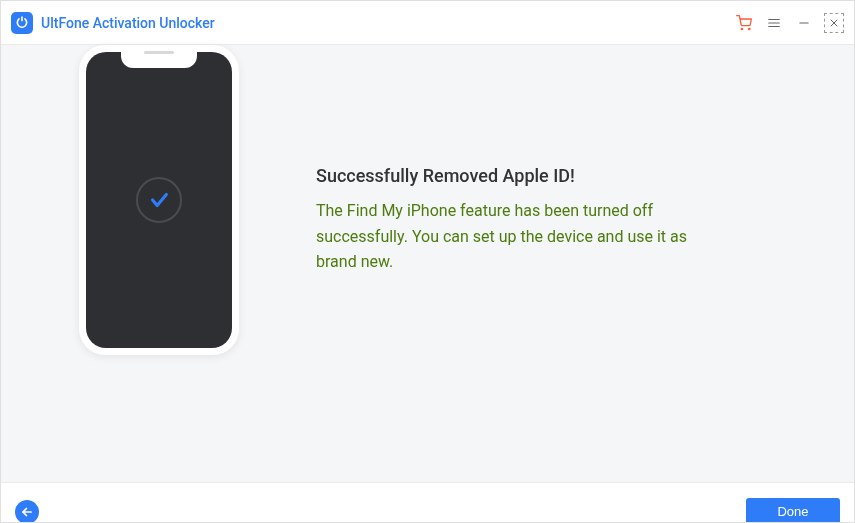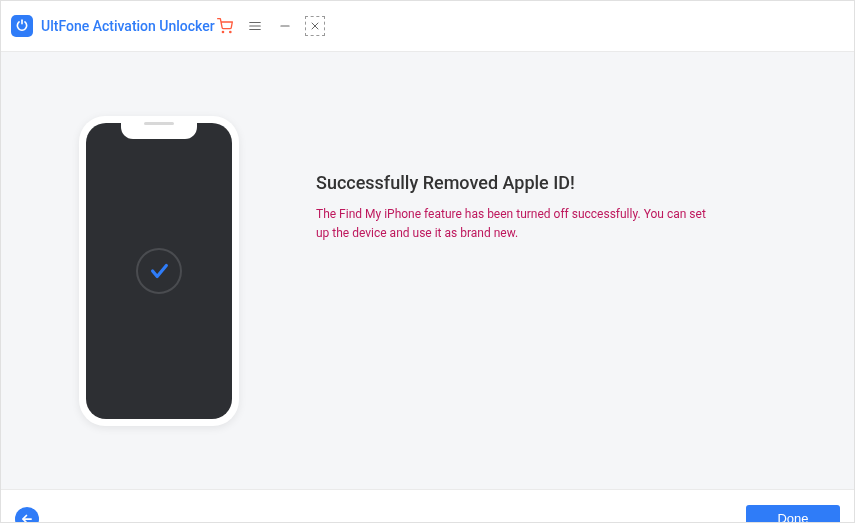--- a/index.html
+++ b/index.html
@@ -9,26 +9,27 @@
     }
     body {
       font-family: -apple-system, BlinkMacSystemFont, "Segoe UI", Roboto, Arial, sans-serif;
       width: 855px;
       height: 523px;
       overflow: hidden;
       background: #fff;
       border: 1px solid #e0e0e0;
     }
     .titlebar {
-      height: 51px;
+      height: 44px;
       background: #ffffff;
       border-bottom: 1px solid #eaeaea;
       display: flex;
       align-items: center;
       padding: 0 10px;
+      justify-content: space-between;
     }
     .titlebar-left {
       display: flex;
       align-items: center;
       gap: 8px;
     }
     .app-logo {
       width: 22px;
       height: 22px;
       background: #2f7cf8;
@@ -55,21 +56,21 @@
       justify-content: center;
       cursor: pointer;
     }
     .close-box {
       border: 1px dashed #999;
     }
     .main {
       height: 437px;
       background: #f5f6f8;
       display: flex;
-      align-items: center;
+      align-items: flex-start;
       padding: 0 60px;
     }
     .phone-wrap {
       width: 195px;
       display: flex;
       justify-content: center;
     }
     .phone {
       width: 160px;
       height: 310px;
@@ -125,22 +126,22 @@
       align-self: flex-start;
       margin-top: 120px;
     }
     .heading {
       font-size: 18px;
       color: #333333;
       font-weight: 500;
       margin-bottom: 12px;
     }
     .description {
-      font-size: 12px;
-      color: #be185d;
+      font-size: 16px;
+      color: #4d7c0f;
       line-height: 1.6;
       max-width: 390px;
     }
     .footer {
       height: 58px;
       background: #ffffff;
       border-top: 1px solid #eaeaea;
       display: flex;
       align-items: center;
       justify-content: space-between;

